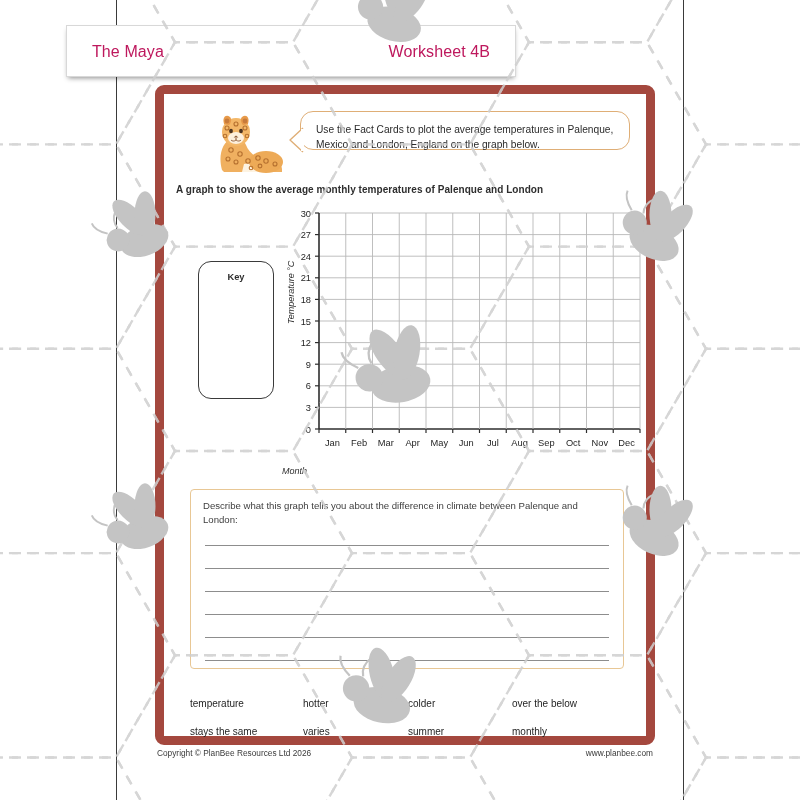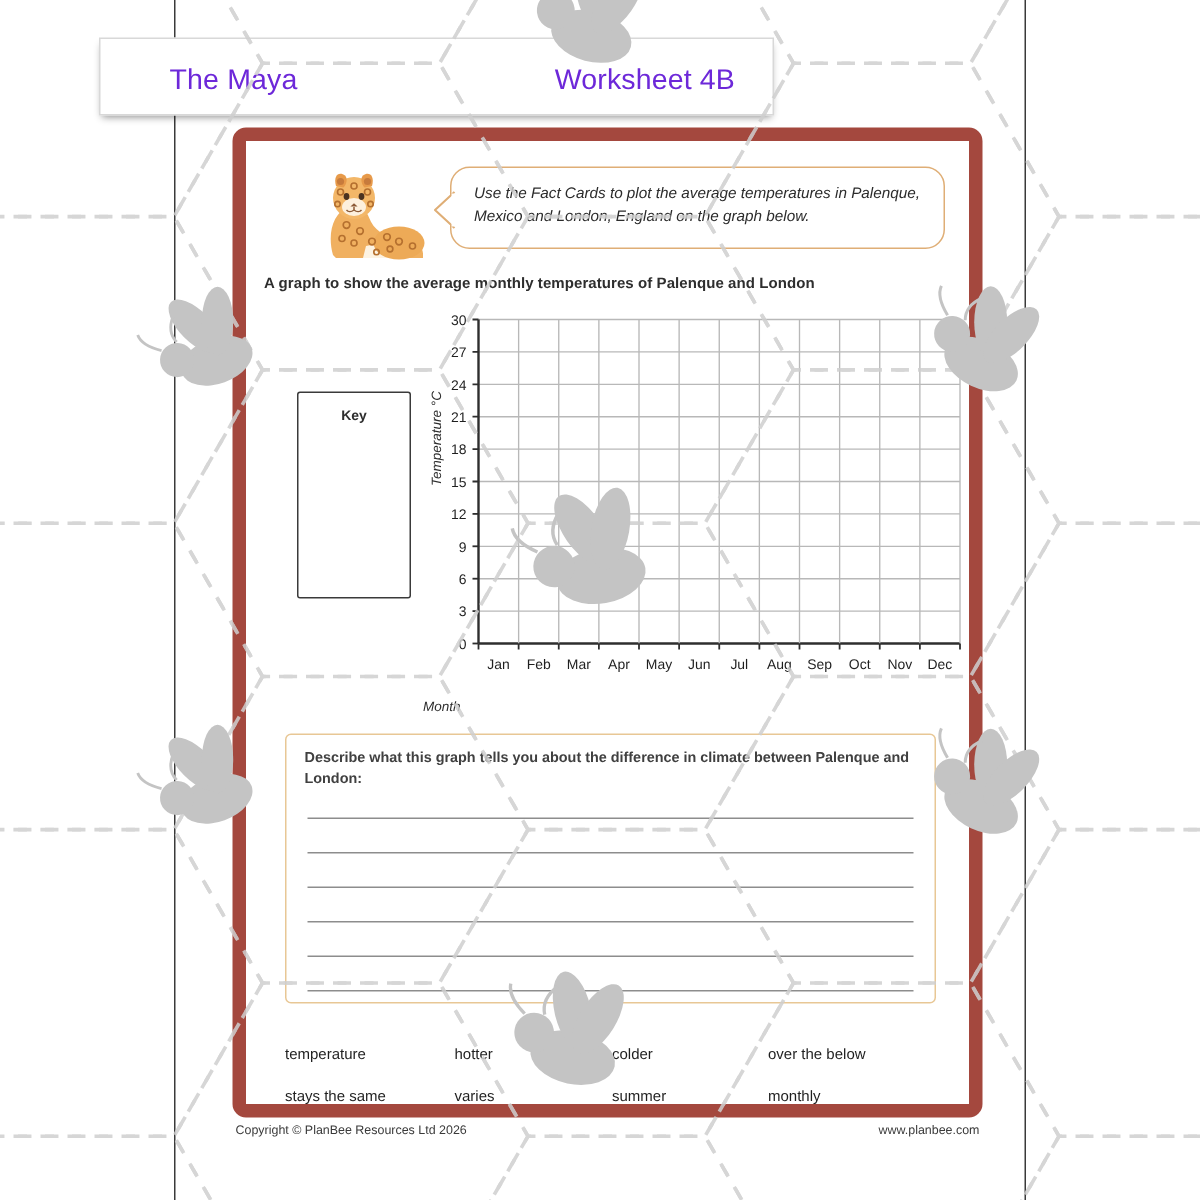--- a/index.html
+++ b/index.html
@@ -39,21 +39,21 @@
     position: absolute;
     left: 66px; top: 25px;
     width: 450px; height: 52px;
     background: #ffffff;
     border: 1px solid #d8d8d8;
     box-shadow: 0 3px 5px -2px rgba(0,0,0,.45);
     z-index: 10;
   }
   #header .ht {
     position: absolute; top: 17px;
-    font-size: 19px; color: #6d28d9; letter-spacing: .1px; margin-left: 21px;
+    font-size: 16px; color: #be185d; letter-spacing: .1px;
   }
   #header .left  { left: 25px; }
   #header .right { right: 25px; }
 
   
   #frame {
     position: absolute;
     left: 38px; top: 85px;
     width: 500px; height: 660px;
     border: 9px solid #a4483e;
@@ -65,26 +65,25 @@
   
   #jaguar {
     position: absolute; left: 50px; top: 18px;
     width: 74px; height: 62px; z-index: 14;
   }
 
   
   #bubble {
     position: absolute;
     left: 136px; top: 17px;
-    width: 330px; height: 55px;
+    width: 330px; height: 39px;
     border: 1.4px solid #dfae76;
     border-radius: 13px;
     background: #ffffff;
     z-index: 12;
-    font-style: italic;
   }
   #bubble .txt {
     position: absolute; left: 15px; top: 11px; right: 12px;
     font-size: 10.2px; line-height: 14.5px; color: #2b2b2b;
   }
   #bubble .tail {
     position: absolute; left: -13px; top: 15px;
     width: 14px; height: 24px;
     overflow: visible;
   }
@@ -94,21 +93,21 @@
     position: absolute; left: 12px; top: 90px;
     font-size: 10px; font-weight: bold; color: #2e2e2e;
     z-index: 12; letter-spacing: .05px;
   }
 
   
   #keybox {
     position: absolute; left: 34px; top: 167px;
     width: 76px; height: 138px;
     border: 1.5px solid #3a3a3a;
-    border-radius: 2px;
+    border-radius: 13px;
     background: transparent;
     z-index: 12;
   }
   #keybox .kl {
     position: absolute; top: 10px; left: 0; right: 0;
     text-align: center; font-size: 9.3px; font-weight: bold; color: #2e2e2e;
   }
 
   
   #chart {
@@ -133,21 +132,21 @@
   #qbox {
     position: absolute; left: 26px; top: 395px;
     width: 434px; height: 180px;
     border: 1.4px solid #e8c795;
     border-radius: 4px;
     background: transparent;
     z-index: 12;
   }
   #qbox .qt {
     position: absolute; left: 12px; top: 9px; right: 14px;
-    font-size: 9.6px; font-weight: bold; line-height: 14px; color: #404040;
+    font-size: 9.6px; font-weight: normal; line-height: 14px; color: #404040;
   }
   .answer-line {
     position: absolute; left: 14px; width: 404px;
     height: 1px; background: #8d8d8d;
   }
 
   
   #wordbank {
     position: absolute; left: 26px; top: 594px;
     width: 440px; z-index: 12;

